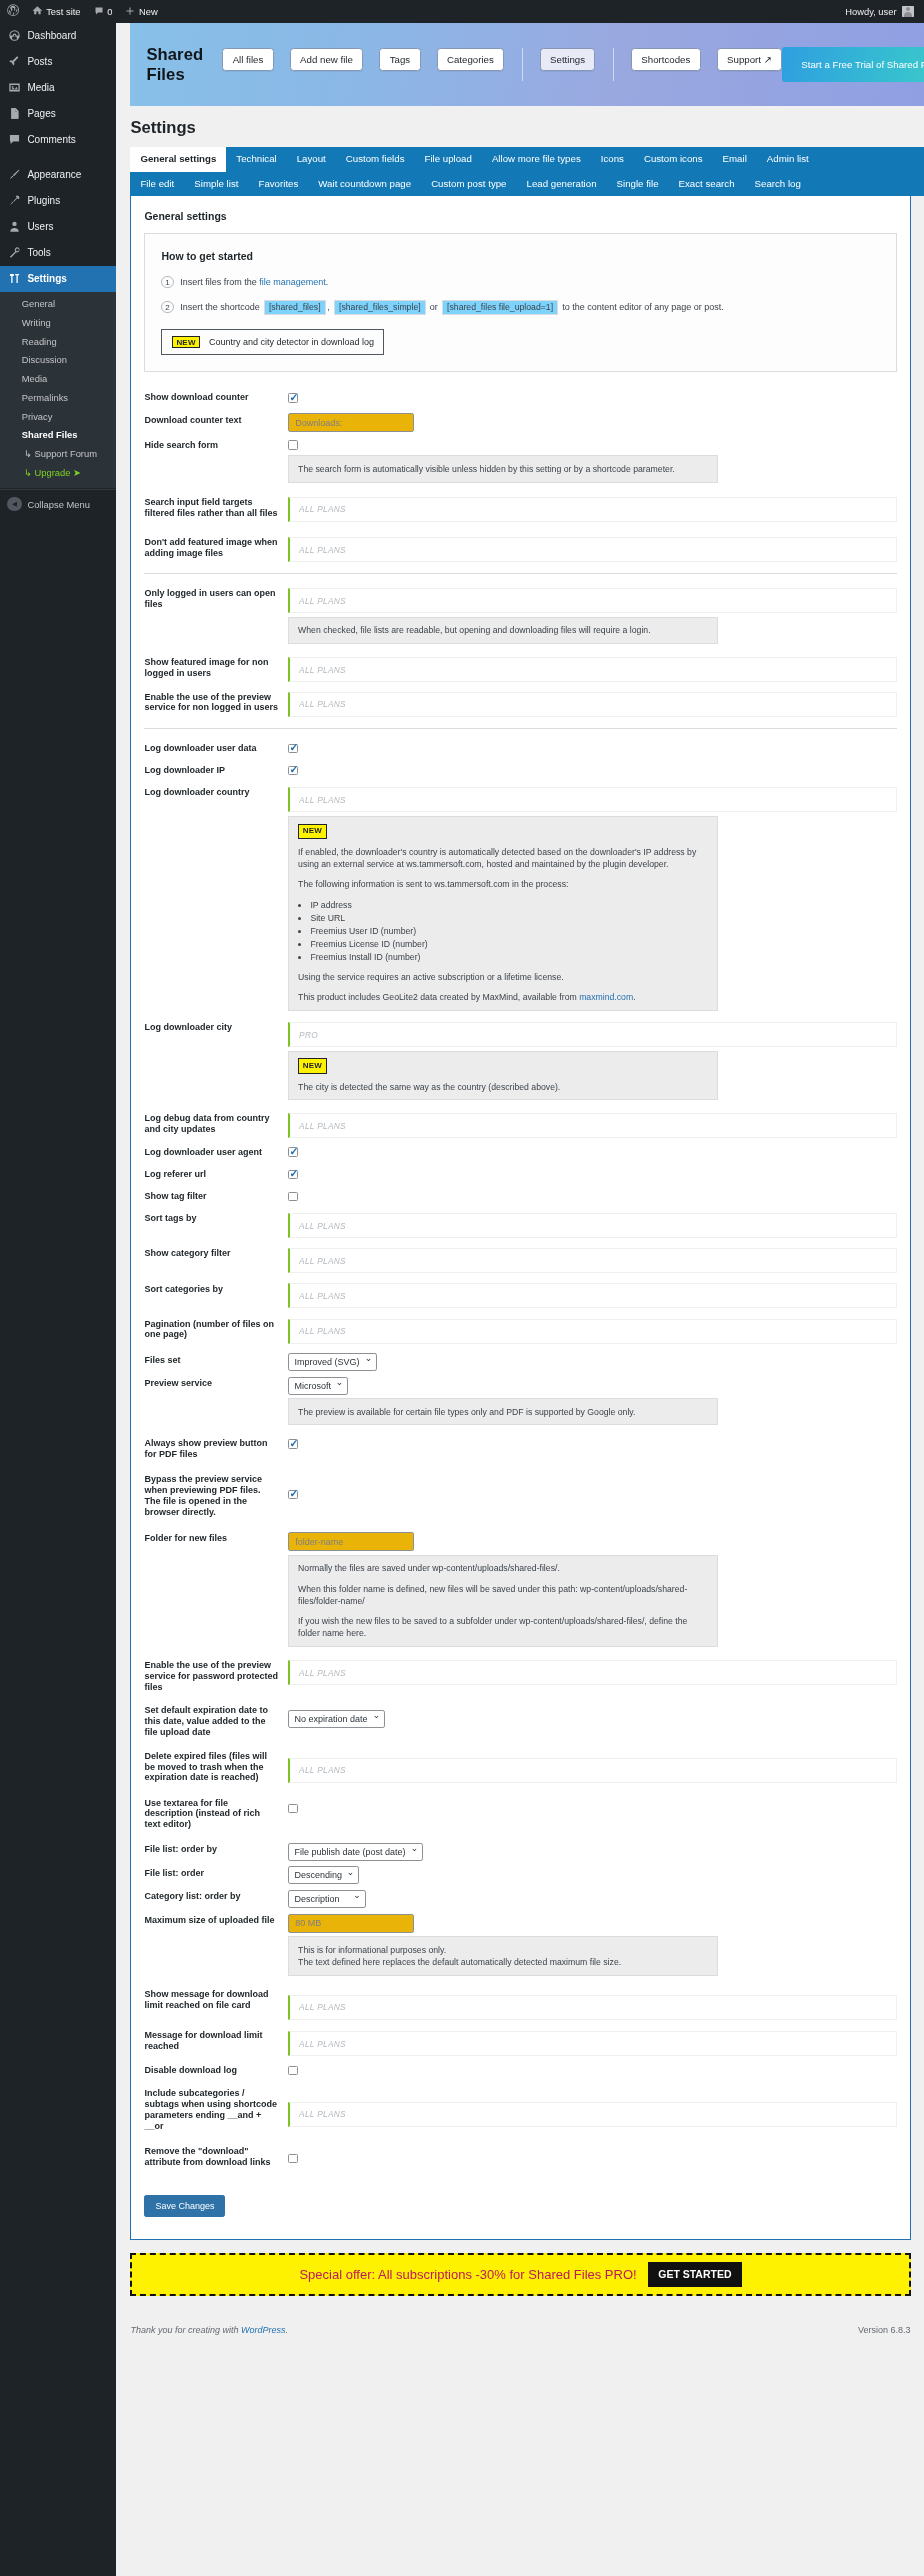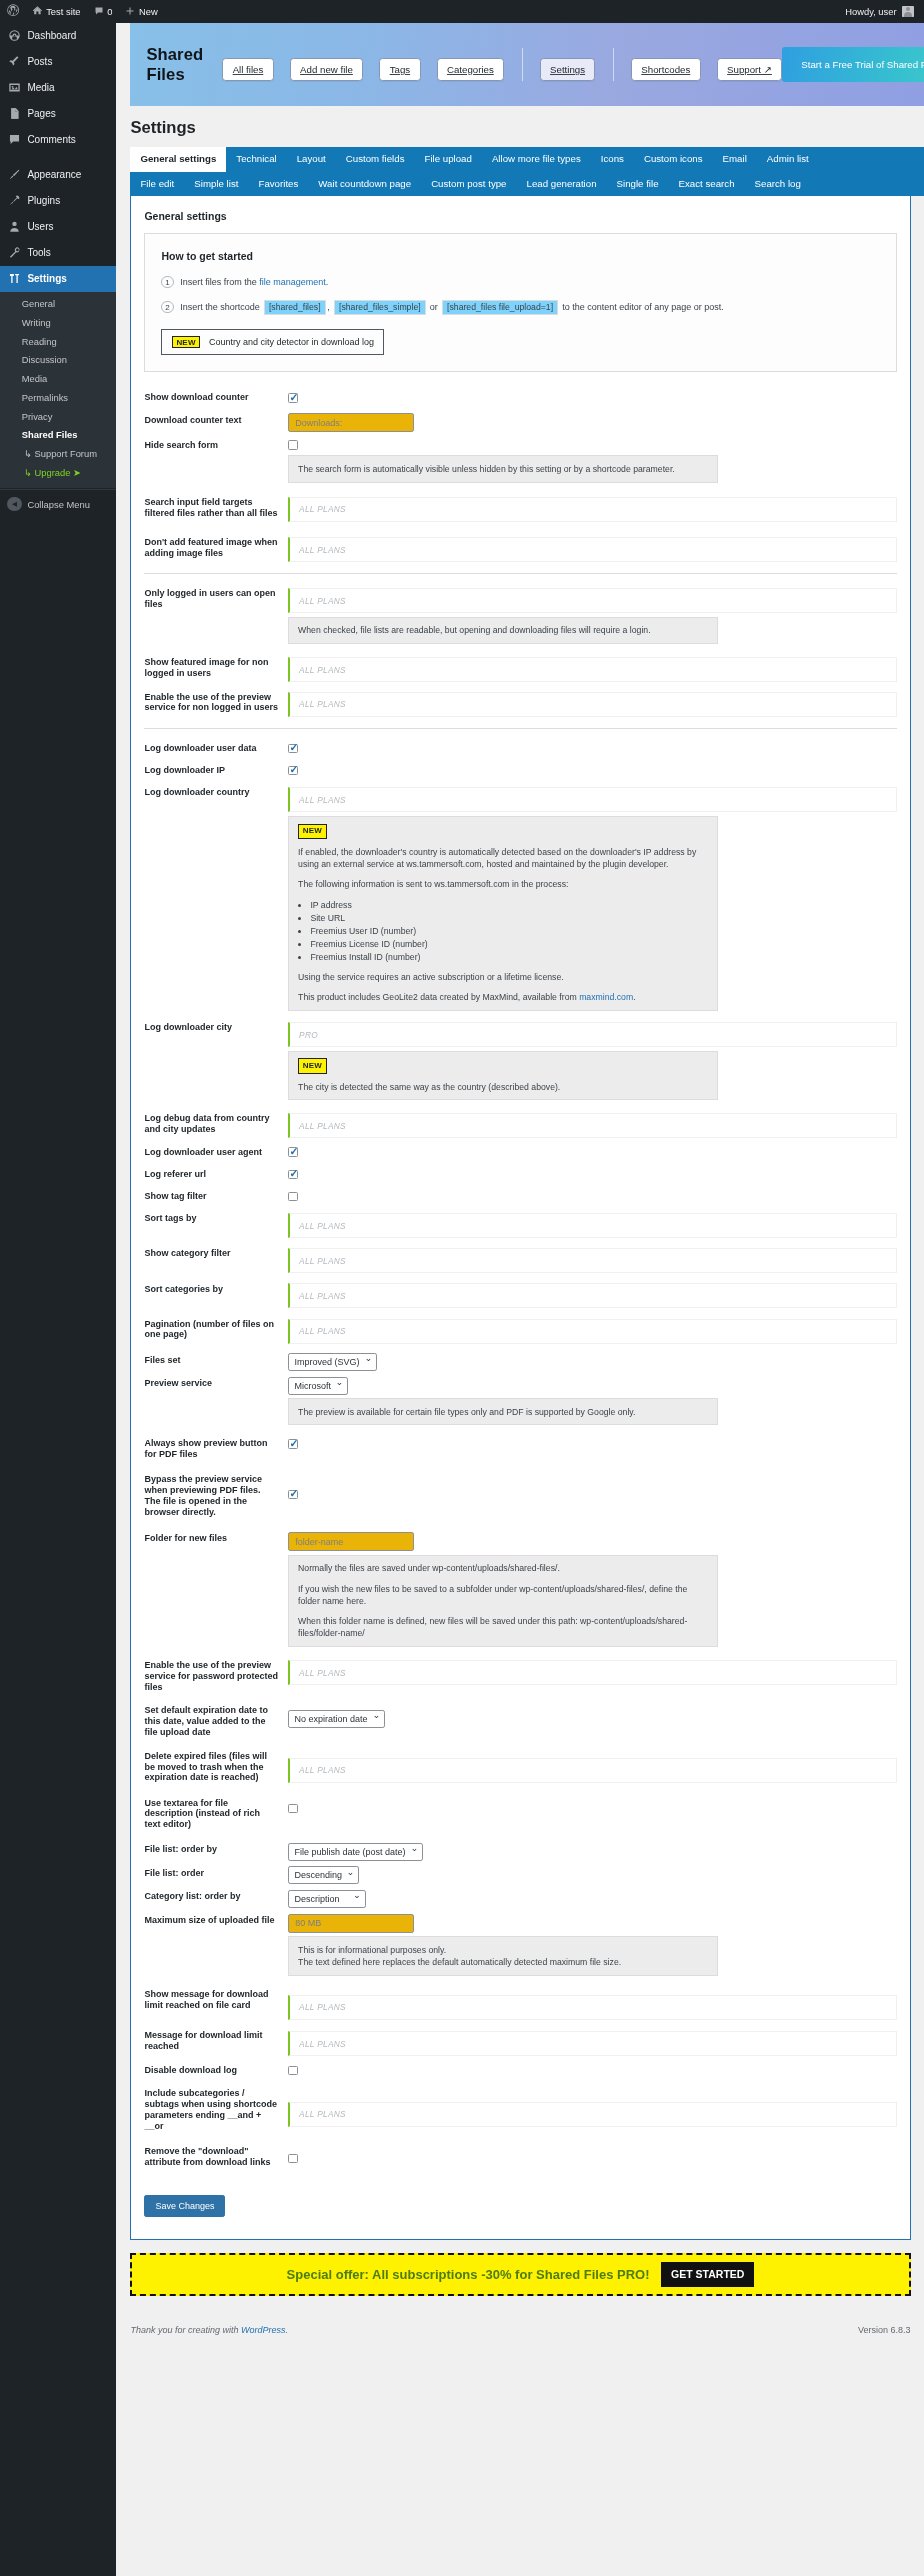--- a/index.html
+++ b/index.html
@@ -66,21 +66,21 @@
     background:#f0f0f1;
   }
 
   
   .sf-header {
     height:83px; margin-left:14.4px; margin-right:0;
     background:linear-gradient(100deg,#87c0e8 0%,#8bb7e6 30%,#9aa8e0 62%,#8f9fe2 100%);
     display:flex; align-items:center; padding:0 0 0 16px;
   }
   .sf-title { font-size:16.6px; font-weight:bold; color:#10151a; letter-spacing:0.1px; margin-right:19px; }
-  .sf-btns { display:flex; align-items:flex-end; gap:16px;text-decoration:underline; }
+  .sf-btns { display:flex; align-items:flex-start; gap:16px; }
   .sf-btn {
     background:#fff; border:0.7px solid #8697b5; border-radius:3.6px;
     padding:5px 9.4px; font-size:9.7px; color:#1d2327; white-space:nowrap;
     box-shadow:0 0.7px 0.7px rgba(0,0,0,.06);
   }
   .sf-btn.active { background:#e9eaf7; }
   .sf-div { width:0.7px; height:33px; background:rgba(255,255,255,.55); margin:0 1.4px; }
   .sf-spacer { flex:1; }
   .sf-trial {
     margin-right:13px; padding:12.3px 19px; border-radius:2.9px;
@@ -181,21 +181,21 @@
   .save-btn {
     background:#2e72a8; border:0.7px solid #2e72a8; border-radius:2.2px;
     color:#fff; font-size:9px; padding:5px 10px; margin-top:20px;
   }
 
   
   .promo {
     margin:13px 14.4px 0 14.4px; background:#fff200; border:2.9px dashed #111;
     height:43px; display:flex; align-items:center; justify-content:center; gap:11.6px;
   }
-  .promo-text { font-size:13px; font-weight:bold; color:#4d7c0f; }
+  .promo-text { font-size:13px; font-weight:normal; color:#be185d; }
   .promo-btn { background:#111; color:#fff; font-size:10.5px; font-weight:bold; padding:6.5px 10px; }
 
   
   .footer {
     margin:29px 14.4px 0 14.4px; display:flex; align-items:center; font-size:9px; color:#646970;
   }
   .footer .thanks { font-style:italic; }
   .footer .thanks a { color:#2271b1; }
   .footer .ver { margin-left:auto; }
 </style>
@@ -648,22 +648,22 @@
       <div class="ctl" style="padding-top:17.3px"><input type="checkbox" class="cb" checked="" style=""></div>
     </div>
 
     
     <div class="row" style="margin-top:7.2px">
       <div class="lbl">Folder for new files</div>
       <div class="ctl">
         <input type="text" class="txt" placeholder="folder-name" style="">
         <div class="desc">
           <p>Normally the files are saved under wp-content/uploads/shared-files/.</p>
+          <p>When this folder name is defined, new files will be saved under this path: wp-content/uploads/shared-files/folder-name/</p>
           <p>If you wish the new files to be saved to a subfolder under wp-content/uploads/shared-files/, define the folder name here.</p>
-          <p>When this folder name is defined, new files will be saved under this path: wp-content/uploads/shared-files/folder-name/</p>
         </div>
       </div>
     </div>
 
     
     <div class="row" style="margin-top:8.7px">
       <div class="lbl">Enable the use of the preview service for password protected files</div>
       <div class="ctl">
           <div class="plan">ALL PLANS</div>
         </div>

